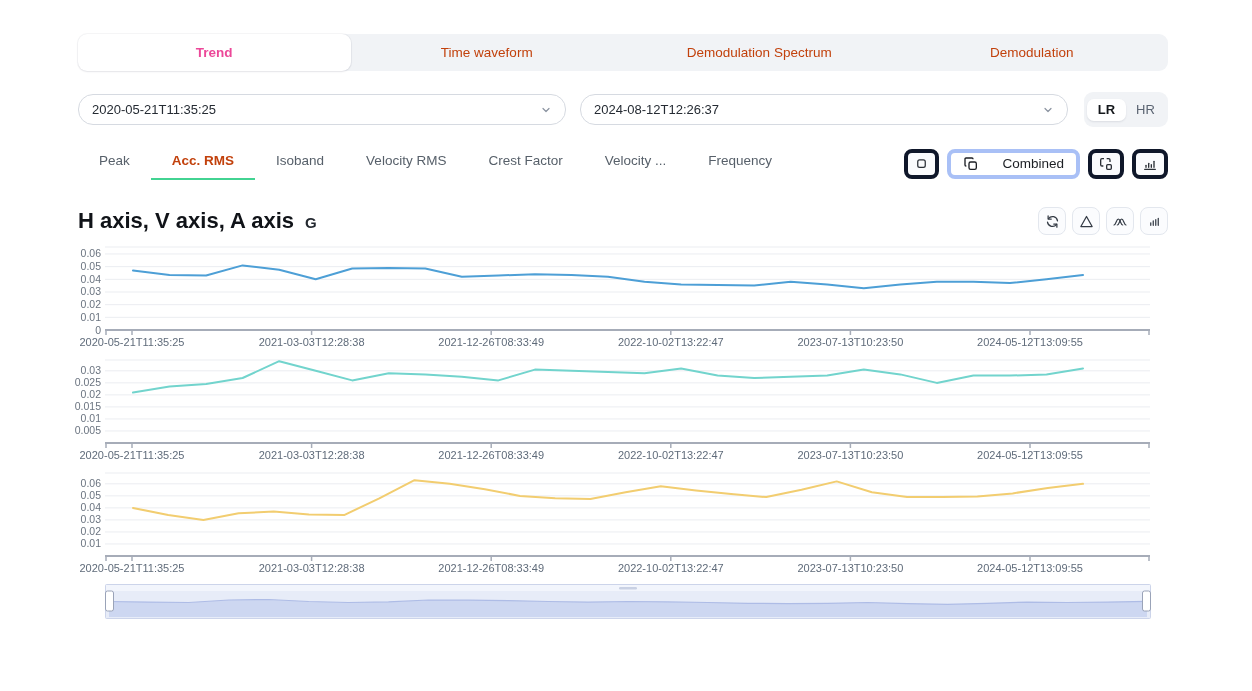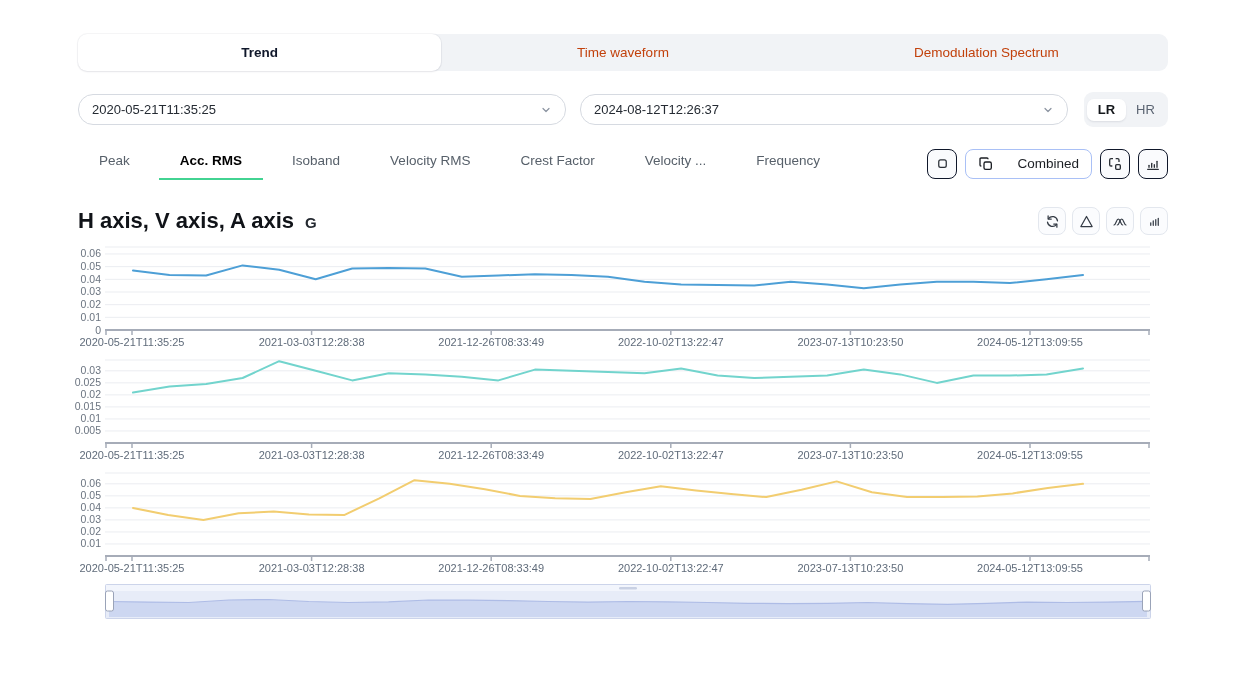--- a/index.html
+++ b/index.html
@@ -14,21 +14,21 @@
   
   .top-tabs {
     margin-top:34px; height:37px; background:#f1f3f6;
     border-radius:9px; display:flex; align-items:stretch;
   }
   .top-tab {
     flex:1; display:flex; align-items:center; justify-content:center;
     font-size:13.5px; color:#c2410c; cursor:pointer; border-radius:9px;
   }
   .top-tab.active {
-    background:#ffffff; color:#0f172a; font-weight:bold;
+    background:#ffffff; color:#ec4899; font-weight:bold;
     box-shadow:0 1px 2px rgba(20,30,60,.08), 0 0 0 1px rgba(20,30,60,.04);
   }
 
   
   .controls { margin-top:21px; display:flex; align-items:center; }
   .select {
     width:488px; height:31px; border:1px solid #d6dae1; border-radius:15px;
     display:flex; align-items:center; justify-content:space-between;
     padding:0 13px; font-size:13px; color:#252b33; background:#fff; cursor:pointer;
   }
@@ -40,29 +40,29 @@
   }
   .res-opt {
     flex:1; height:22px; display:flex; align-items:center; justify-content:center;
     font-size:13px; color:#5b6472; border-radius:7px; cursor:pointer;
   }
   .res-opt.active { background:#fff; color:#14171b; font-weight:bold;
     box-shadow:0 1px 2px rgba(20,30,60,.10); }
 
   
   .metric-row { margin-top:20px; display:flex; align-items:center; justify-content:space-between; }
-  .metric-tabs { display:flex; align-items:center;gap:8px; }
+  .metric-tabs { display:flex; align-items:center; }
   .metric-tab {
     padding:6px 21px 10px 21px; font-size:13.5px; color:#57606a;
     border-bottom:2px solid transparent; cursor:pointer; white-space:nowrap;
   }
-  .metric-tab.active { color:#000000; font-weight:bold; border-bottom-color:#42d392;text-align:right; }
+  .metric-tab.active { color:#c2410c; font-weight:bold; border-bottom-color:#42d392;text-align:right; }
   .view-toolbar { display:flex; align-items:center; gap:8px; }
   .tool-btn {
-    height:30px; min-width:30px; border:1px solid #0f172a; background:#fafbfd;
+    height:30px; min-width:30px; border:4px solid #0f172a; background:#fafbfd;
     border-radius:8px; display:flex; align-items:center; justify-content:center;
     gap:23px; cursor:pointer; color:#2a2f36; padding:0 6px;
   }
   .tool-btn.combined { border-color:#a9c0f6; background:#fff; padding:0 12px;
     font-size:13.5px; color:#1c1f24; }
   .tool-btn svg { display:block; }
 
   
   .chart-header { margin-top:27px; display:flex; align-items:center; justify-content:space-between; }
   .chart-title-wrap { display:flex; align-items:baseline; }
@@ -85,20 +85,21 @@
 </style>
 </head>
 <body>
 
 <div class="page">
 
   <div class="top-tabs">
     <div class="top-tab active">Trend</div>
     <div class="top-tab">Time waveform</div>
     <div class="top-tab">Demodulation Spectrum</div>
+    <div class="top-tab">Demodulation</div>
   </div>
 
   <div class="controls">
     <div class="select">
       <span>2020-05-21T11:35:25</span>
       <svg class="chev" viewBox="0 0 24 24" fill="none" stroke="currentColor" stroke-width="2.4" stroke-linecap="round" stroke-linejoin="round">
           <polyline points="6 9 12 15 18 9"></polyline>
         </svg>
     </div>
     <div class="select">

